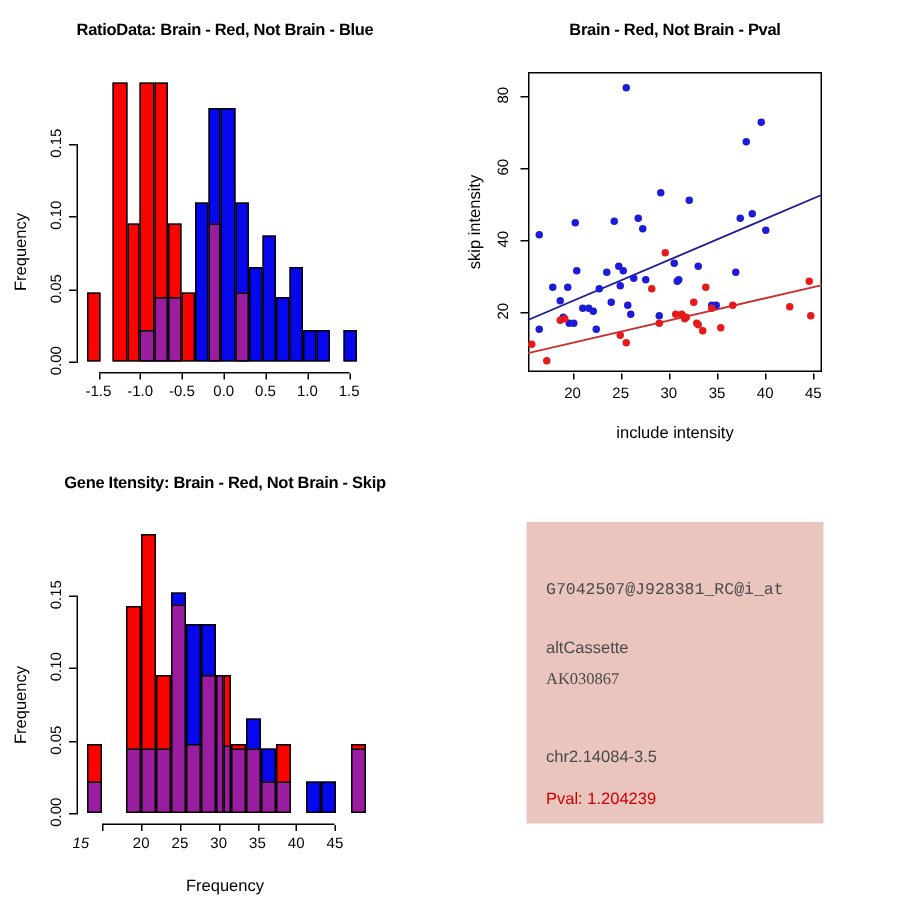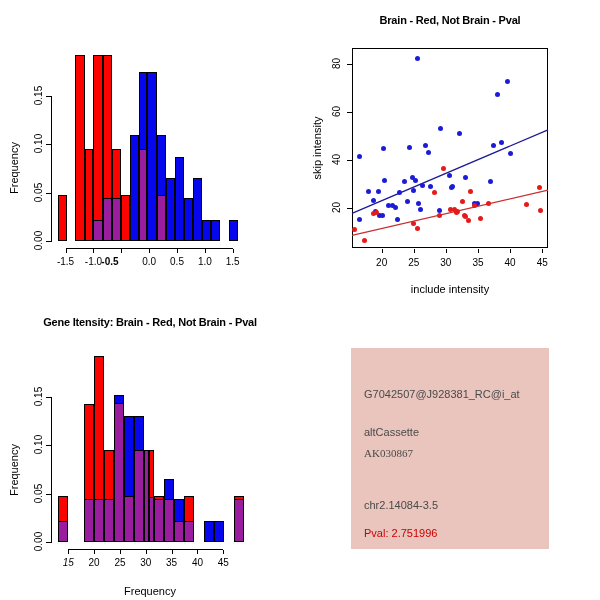--- a/index.html
+++ b/index.html
@@ -29,21 +29,21 @@
 <div id="app">
 
   <section class="panel" style="left:0;top:0">
     <div class="plot-area" id="plot0">
         <div class="axis-line" style="left: 65.5865px; top: 248px; width: 167.155px; height: 1px; background: rgb(0, 0, 0);"></div>
         <div class="tick" style="left: 65.5865px; top: 249px; width: 1px; height: 4px; background: rgb(0, 0, 0);"></div>
         <div class="tick-label" style="left: 45.5865px; top: 256px; width: 40px; text-align: center;">-1.5</div>
         <div class="tick" style="left: 93.4457px; top: 249px; width: 1px; height: 4px; background: rgb(0, 0, 0);"></div>
         <div class="tick-label" style="left: 73.4457px; top: 256px; width: 40px; text-align: center;">-1.0</div>
         <div class="tick" style="left: 121.305px; top: 249px; width: 1px; height: 4px; background: rgb(0, 0, 0);"></div>
-        <div class="tick-label" style="left: 101.305px; top: 256px; width: 40px;  font-weight: bold;">-0.5</div>
+        <div class="tick-label" style="left: 101.305px; top: 256px; width: 40px; text-align: center;">-0.5</div>
         <div class="tick" style="left: 149.164px; top: 249px; width: 1px; height: 4px; background: rgb(0, 0, 0);"></div>
         <div class="tick-label" style="left: 129.164px; top: 256px; width: 40px; text-align: center;">0.0</div>
         <div class="tick" style="left: 177.023px; top: 249px; width: 1px; height: 4px; background: rgb(0, 0, 0);"></div>
         <div class="tick-label" style="left: 157.023px; top: 256px; width: 40px; text-align: center;">0.5</div>
         <div class="tick" style="left: 204.883px; top: 249px; width: 1px; height: 4px; background: rgb(0, 0, 0);"></div>
         <div class="tick-label" style="left: 184.883px; top: 256px; width: 40px; text-align: center;">1.0</div>
         <div class="tick" style="left: 232.742px; top: 249px; width: 1px; height: 4px; background: rgb(0, 0, 0);"></div>
         <div class="tick-label" style="left: 212.742px; top: 256px; width: 40px; text-align: center;">1.5</div>
         <div class="axis-line" style="left: 51px; top: 96.0613px; width: 1px; height: 145.939px; background: rgb(0, 0, 0);"></div>
         <div class="tick" style="left: 46px; top: 241px; width: 5px; height: 1px; background: rgb(0, 0, 0);"></div>
@@ -71,20 +71,21 @@
         <div class="bar" style="left: 156.965px; top: 134.712px; width: 8.91496px; height: 106.288px; background: rgb(7, 7, 238); border: 1px solid rgb(0, 0, 0); box-sizing: border-box;"></div>
         <div class="bar" style="left: 156.965px; top: 194.62px; width: 8.91496px; height: 46.3804px; background: rgb(154, 28, 159); border: 1px solid rgb(0, 0, 0); box-sizing: border-box;"></div>
         <div class="bar" style="left: 165.88px; top: 178.193px; width: 8.91496px; height: 62.8067px; background: rgb(7, 7, 238); border: 1px solid rgb(0, 0, 0); box-sizing: border-box;"></div>
         <div class="bar" style="left: 174.795px; top: 156.936px; width: 8.91496px; height: 84.0644px; background: rgb(7, 7, 238); border: 1px solid rgb(0, 0, 0); box-sizing: border-box;"></div>
         <div class="bar" style="left: 183.71px; top: 197.518px; width: 9.47214px; height: 43.4816px; background: rgb(7, 7, 238); border: 1px solid rgb(0, 0, 0); box-sizing: border-box;"></div>
         <div class="bar" style="left: 193.182px; top: 178.193px; width: 8.91496px; height: 62.8067px; background: rgb(7, 7, 238); border: 1px solid rgb(0, 0, 0); box-sizing: border-box;"></div>
         <div class="bar" style="left: 202.097px; top: 219.742px; width: 8.91496px; height: 21.2577px; background: rgb(7, 7, 238); border: 1px solid rgb(0, 0, 0); box-sizing: border-box;"></div>
         <div class="bar" style="left: 211.012px; top: 219.742px; width: 8.91496px; height: 21.2577px; background: rgb(7, 7, 238); border: 1px solid rgb(0, 0, 0); box-sizing: border-box;"></div>
         <div class="bar" style="left: 228.842px; top: 219.742px; width: 8.91496px; height: 21.2577px; background: rgb(7, 7, 238); border: 1px solid rgb(0, 0, 0); box-sizing: border-box;"></div>
       </div>
+    <div class="chart-title">RatioData: Brain - Red, Not Brain - Blue</div>
     <div class="y-label" style="left:-46px;top:162px">Frequency</div>
   </section>
 
   <section class="panel" style="left:300px;top:0">
     <div class="plot-area" id="plot1">
         <div class="axis-line" style="left: 52px; top: 48px; width: 196px; height: 200px; border: 1px solid rgb(0, 0, 0); box-sizing: border-box;"></div>
         <div class="tick" style="left: 81.6697px; top: 249px; width: 1px; height: 4px; background: rgb(0, 0, 0);"></div>
         <div class="tick-label" style="left: 61.6697px; top: 257px; width: 40px; text-align: center;">20</div>
         <div class="tick" style="left: 113.78px; top: 249px; width: 1px; height: 4px; background: rgb(0, 0, 0);"></div>
         <div class="tick-label" style="left: 93.7798px; top: 257px; width: 40px; text-align: center;">25</div>
@@ -178,21 +179,21 @@
       </div>
     <div class="chart-title">Brain - Red, Not Brain - Pval</div>
     <div class="x-label" style="top:283px">include intensity</div>
     <div class="y-label" style="left:-43px;top:142px">skip intensity</div>
   </section>
 
   <section class="panel" style="left:0;top:300px">
     <div class="plot-area" id="plot2">
         <div class="axis-line" style="left: 68.2798px; top: 249px; width: 155.018px; height: 1px; background: rgb(0, 0, 0);"></div>
         <div class="tick" style="left: 68.2798px; top: 250px; width: 1px; height: 4px; background: rgb(0, 0, 0);"></div>
-        <div class="tick-label" style="left: 48.2798px; top: 257px; width: 40px; text-align: center; font-style: italic;">15</div>
+        <div class="tick-label" style="left: 48.2798px; top: 257px; width: 40px;  font-style: italic;">15</div>
         <div class="tick" style="left: 94.1161px; top: 250px; width: 1px; height: 4px; background: rgb(0, 0, 0);"></div>
         <div class="tick-label" style="left: 74.1161px; top: 257px; width: 40px; text-align: center;">20</div>
         <div class="tick" style="left: 119.952px; top: 250px; width: 1px; height: 4px; background: rgb(0, 0, 0);"></div>
         <div class="tick-label" style="left: 99.9524px; top: 257px; width: 40px; text-align: center;">25</div>
         <div class="tick" style="left: 145.789px; top: 250px; width: 1px; height: 4px; background: rgb(0, 0, 0);"></div>
         <div class="tick-label" style="left: 125.789px; top: 257px; width: 40px; text-align: center;">30</div>
         <div class="tick" style="left: 171.625px; top: 250px; width: 1px; height: 4px; background: rgb(0, 0, 0);"></div>
         <div class="tick-label" style="left: 151.625px; top: 257px; width: 40px; text-align: center;">35</div>
         <div class="tick" style="left: 197.461px; top: 250px; width: 1px; height: 4px; background: rgb(0, 0, 0);"></div>
         <div class="tick-label" style="left: 177.461px; top: 257px; width: 40px; text-align: center;">40</div>
@@ -230,28 +231,28 @@
         <div class="bar" style="left: 163.874px; top: 199.499px; width: 9.81779px; height: 42.5013px; background: rgb(154, 28, 159); border: 1px solid rgb(0, 0, 0); box-sizing: border-box;"></div>
         <div class="bar" style="left: 173.692px; top: 199.499px; width: 10.3345px; height: 42.5013px; background: rgb(7, 7, 238); border: 1px solid rgb(0, 0, 0); box-sizing: border-box;"></div>
         <div class="bar" style="left: 173.692px; top: 220.749px; width: 10.3345px; height: 21.2506px; background: rgb(154, 28, 159); border: 1px solid rgb(0, 0, 0); box-sizing: border-box;"></div>
         <div class="bar" style="left: 184.026px; top: 195.635px; width: 9.81779px; height: 46.365px; background: rgb(251, 4, 0); border: 1px solid rgb(0, 0, 0); box-sizing: border-box;"></div>
         <div class="bar" style="left: 184.026px; top: 220.749px; width: 9.81779px; height: 21.2506px; background: rgb(154, 28, 159); border: 1px solid rgb(0, 0, 0); box-sizing: border-box;"></div>
         <div class="bar" style="left: 204.179px; top: 220.749px; width: 9.81779px; height: 21.2506px; background: rgb(7, 7, 238); border: 1px solid rgb(0, 0, 0); box-sizing: border-box;"></div>
         <div class="bar" style="left: 213.996px; top: 220.749px; width: 9.81779px; height: 21.2506px; background: rgb(7, 7, 238); border: 1px solid rgb(0, 0, 0); box-sizing: border-box;"></div>
         <div class="bar" style="left: 233.632px; top: 195.635px; width: 10.3345px; height: 46.365px; background: rgb(251, 4, 0); border: 1px solid rgb(0, 0, 0); box-sizing: border-box;"></div>
         <div class="bar" style="left: 233.632px; top: 199.499px; width: 10.3345px; height: 42.5013px; background: rgb(154, 28, 159); border: 1px solid rgb(0, 0, 0); box-sizing: border-box;"></div>
       </div>
-    <div class="chart-title" style="top:16px">Gene Itensity: Brain - Red, Not Brain - Pval</div>
+    <div class="chart-title" style="top:16px">Gene Itensity: Brain - Red, Not Brain - Skip</div>
     <div class="x-label" style="top:285px">Frequency</div>
     <div class="y-label" style="left:-46px;top:164px">Frequency</div>
   </section>
 
   <section class="panel" style="left:300px;top:300px">
     <div id="info-box" style="background: rgb(233, 197, 189);">
-      <div class="info-line" style="top: 40px; color: rgb(74, 74, 74);">G7042507@J928381_RC@i_at</div>
+      <div class="info-line" style="top: 40px; color: rgb(74, 74, 74); font-family: Liberation Mono, monospace;">G7042507@J928381_RC@i_at</div>
       <div class="info-line" style="top: 78px; color: rgb(74, 74, 74);">altCassette</div>
       <div class="info-line" style="top: 99px; color: rgb(74, 74, 74); font-family: Liberation Serif, serif;">AK030867</div>
       <div class="info-line" style="top: 151px; color: rgb(74, 74, 74);">chr2.14084-3.5</div>
-      <div class="info-line" style="top: 179px; color: rgb(204, 0, 0);">Pval: 2.751996</div>
+      <div class="info-line" style="top: 179px; color: rgb(204, 0, 0);">Pval: 1.204239</div>
     </div>
   </section>
 
 </div>
 
 </body></html>

